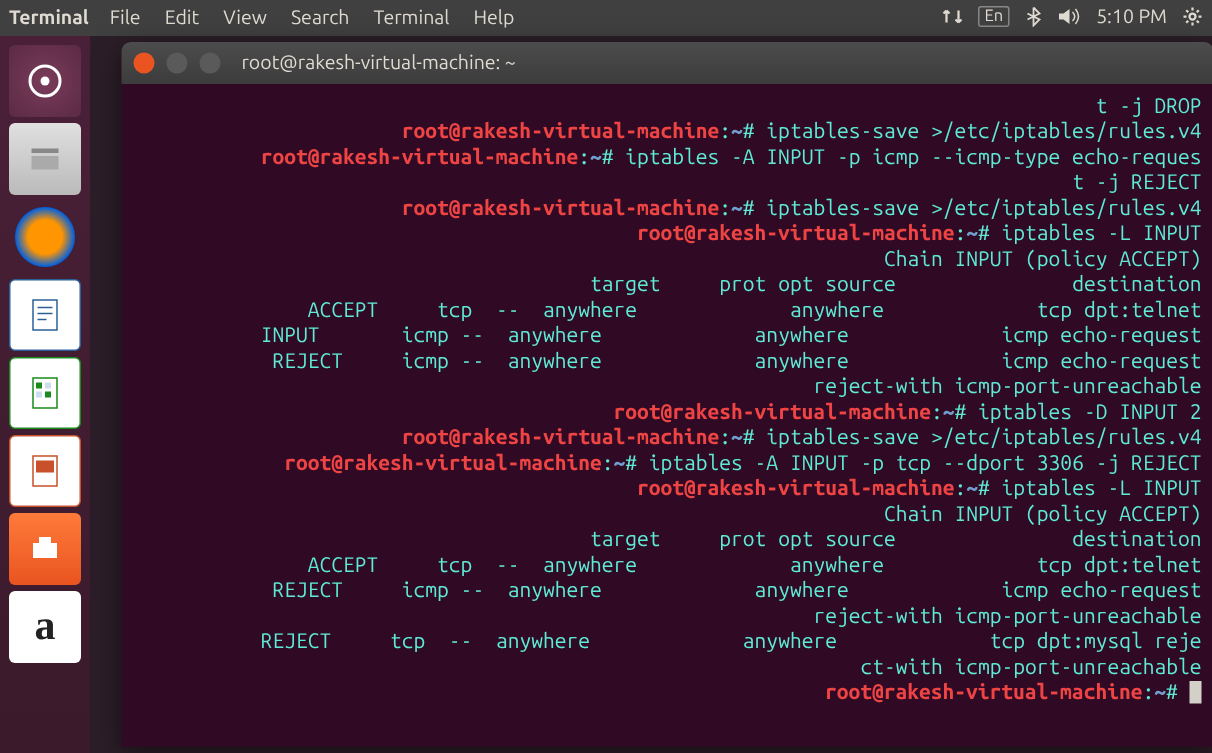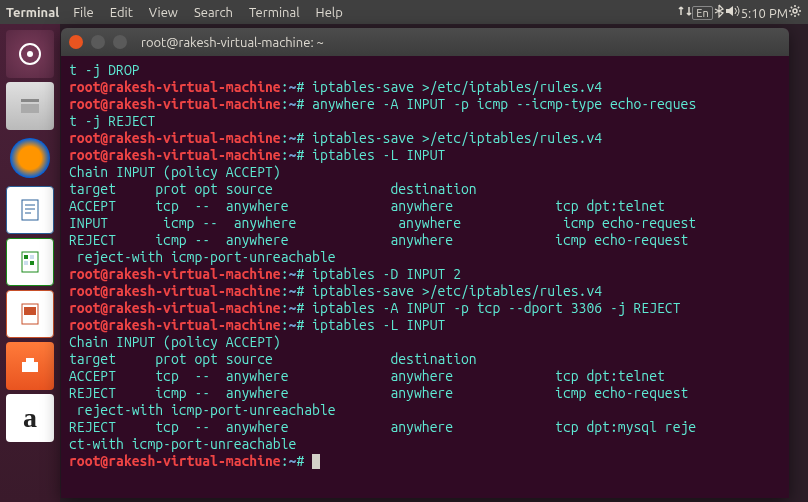--- a/index.html
+++ b/index.html
@@ -16,21 +16,21 @@
   background: #404040;
   color: #dfdbd2;
   display: flex;
   align-items: center;
   font-size: 13px;
   padding: 0 6px;
 }
 .top-panel .app-label { font-weight: bold; margin-right: 6px; }
 .top-panel .menu-item { margin: 16px 8px; cursor: default; }
 .top-panel .spacer { flex: 1; }
-.top-panel .tray { display: flex; align-items: flex-end; }
+.top-panel .tray { display: flex; align-items: flex-start; gap: 10px; }
 .top-panel .tray span { font-size: 13px; }
 .top-panel .gear svg, .top-panel .tray svg { fill: #dfdbd2; }
 
 .launcher {
   position: absolute;
   left: 0;
   top: 24px;
   width: 60px;
   height: 478px;
   background: linear-gradient(180deg, #4a2038 0%, #3a1a2b 100%);
@@ -54,29 +54,30 @@
 .tile-firefox { background: radial-gradient(circle,#ff9500 40%,#0060df 70%); border-radius:50%; }
 .tile-writer { background: #fff; border:1px solid #2a6099; }
 .tile-calc { background: #fff; border:1px solid #1a8a1a; }
 .tile-impress { background: #fff; border:1px solid #c8502a; }
 .tile-software { background: linear-gradient(#ff7b3a,#e95420); }
 .tile-amazon { background: #fff; }
 .tile svg { width: 28px; height: 28px; }
 
 .terminal-window {
   position: absolute;
-  left: 61px;
+  left: 81px;
   top: 28px;
   width: 728px;
   height: 470px;
   background: #300a24;
   border-radius: 6px 6px 0 0;
   box-shadow: 0 4px 18px rgba(0,0,0,.5);
   display: flex;
   flex-direction: column;
+  text-align: right;
 }
 .titlebar {
   height: 28px;
   background: linear-gradient(#4c4c4c,#3c3c3c);
   border-radius: 6px 6px 0 0;
   display: flex;
   align-items: center;
   padding: 0 8px;
   gap: 8px;
 }
@@ -190,21 +191,21 @@
 
 <div class="terminal-window">
   <div class="titlebar">
     <div class="win-btn win-close"></div>
     <div class="win-btn win-min"></div>
     <div class="win-btn win-max"></div>
     <span class="title">root@rakesh-virtual-machine: ~</span>
   </div>
   <div class="term-body" id="term-body"><span class="cmd">t -j DROP</span>
 <span class="prompt">root@rakesh-virtual-machine</span><span class="cmd">:</span><span class="path">~</span><span class="cmd"># </span><span class="cmd">iptables-save &gt;/etc/iptables/rules.v4</span>
-<span class="prompt">root@rakesh-virtual-machine</span><span class="cmd">:</span><span class="path">~</span><span class="cmd"># </span><span class="cmd">anywhere -A INPUT -p icmp --icmp-type echo-reques</span>
+<span class="prompt">root@rakesh-virtual-machine</span><span class="cmd">:</span><span class="path">~</span><span class="cmd"># </span><span class="cmd">iptables -A INPUT -p icmp --icmp-type echo-reques</span>
 <span class="cmd">t -j REJECT</span>
 <span class="prompt">root@rakesh-virtual-machine</span><span class="cmd">:</span><span class="path">~</span><span class="cmd"># </span><span class="cmd">iptables-save &gt;/etc/iptables/rules.v4</span>
 <span class="prompt">root@rakesh-virtual-machine</span><span class="cmd">:</span><span class="path">~</span><span class="cmd"># </span><span class="cmd">iptables -L INPUT</span>
 <span class="cmd">Chain INPUT (policy ACCEPT)</span>
 <span class="cmd">target     prot opt source               destination</span>
 <span class="cmd">ACCEPT     tcp  --  anywhere             anywhere             tcp dpt:telnet</span>
 <span class="cmd">INPUT       icmp --  anywhere             anywhere             icmp echo-request</span>
 <span class="cmd">REJECT     icmp --  anywhere             anywhere             icmp echo-request</span>
 <span class="cmd"> reject-with icmp-port-unreachable</span>
 <span class="prompt">root@rakesh-virtual-machine</span><span class="cmd">:</span><span class="path">~</span><span class="cmd"># </span><span class="cmd">iptables -D INPUT 2</span>

